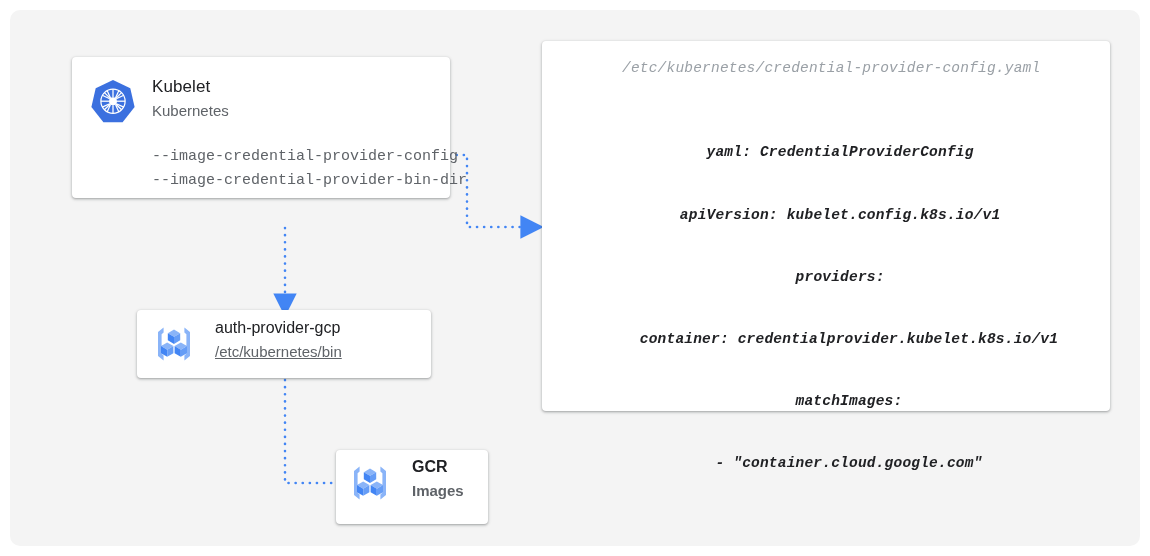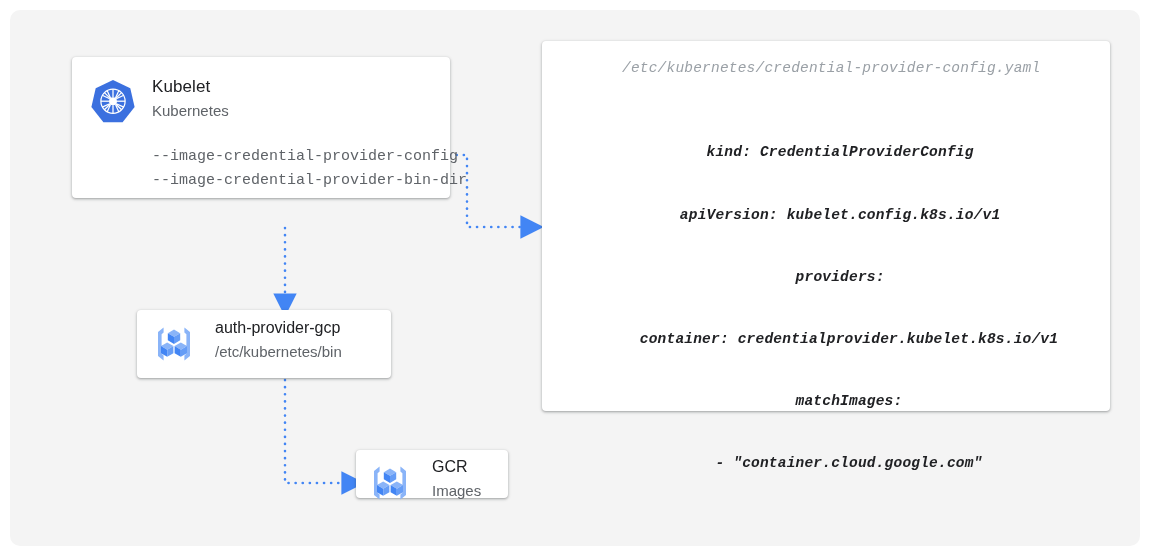--- a/index.html
+++ b/index.html
@@ -91,21 +91,21 @@
     font-size: 15px;
     color: #5f6368;
     line-height: 24px;
     white-space: nowrap;
   }
 
   
   #provider-card {
     left: 137px;
     top: 310px;
-    width: 254px;
+    width: 294px;
     height: 68px;
   }
   #provider-card .gcp-icon {
     position: absolute;
     left: 14px;
     top: 11px;
     width: 46px;
     height: 46px;
   }
   #provider-card .title {
@@ -114,28 +114,30 @@
     top: 9px;
     font-size: 16px;
     color: #202124;
   }
   #provider-card .subtitle {
     position: absolute;
     left: 78px;
     top: 33px;
     font-size: 15px;
     color: #5f6368;
+    text-decoration: underline;
   }
 
   
   #gcr-card {
-    left: 356px;
+    left: 336px;
     top: 450px;
     width: 152px;
-    height: 48px;
+    height: 74px;
+    font-weight: bold;
   }
   #gcr-card .gcp-icon {
     position: absolute;
     left: 11px;
     top: 10px;
     width: 46px;
     height: 46px;
   }
   #gcr-card .title {
     position: absolute;
@@ -300,21 +302,21 @@
         </g>
       </svg>
     </span>
     <div class="title">GCR</div>
     <div class="subtitle">Images</div>
   </div>
 
   <div class="card" id="yaml-card">
     <div id="yaml-path">/etc/kubernetes/credential-provider-config.yaml</div>
     <div id="yaml-body">
-      <div class="yaml-line">kind: CredentialProviderConfig</div>
+      <div class="yaml-line">yaml: CredentialProviderConfig</div>
       <div class="yaml-line">apiVersion: kubelet.config.k8s.io/v1</div>
       <div class="yaml-line">providers:</div>
       <div class="yaml-line">  container: credentialprovider.kubelet.k8s.io/v1</div>
       <div class="yaml-line">  matchImages:</div>
       <div class="yaml-line">  - "container.cloud.google.com"</div>
       
       
       
       
       

